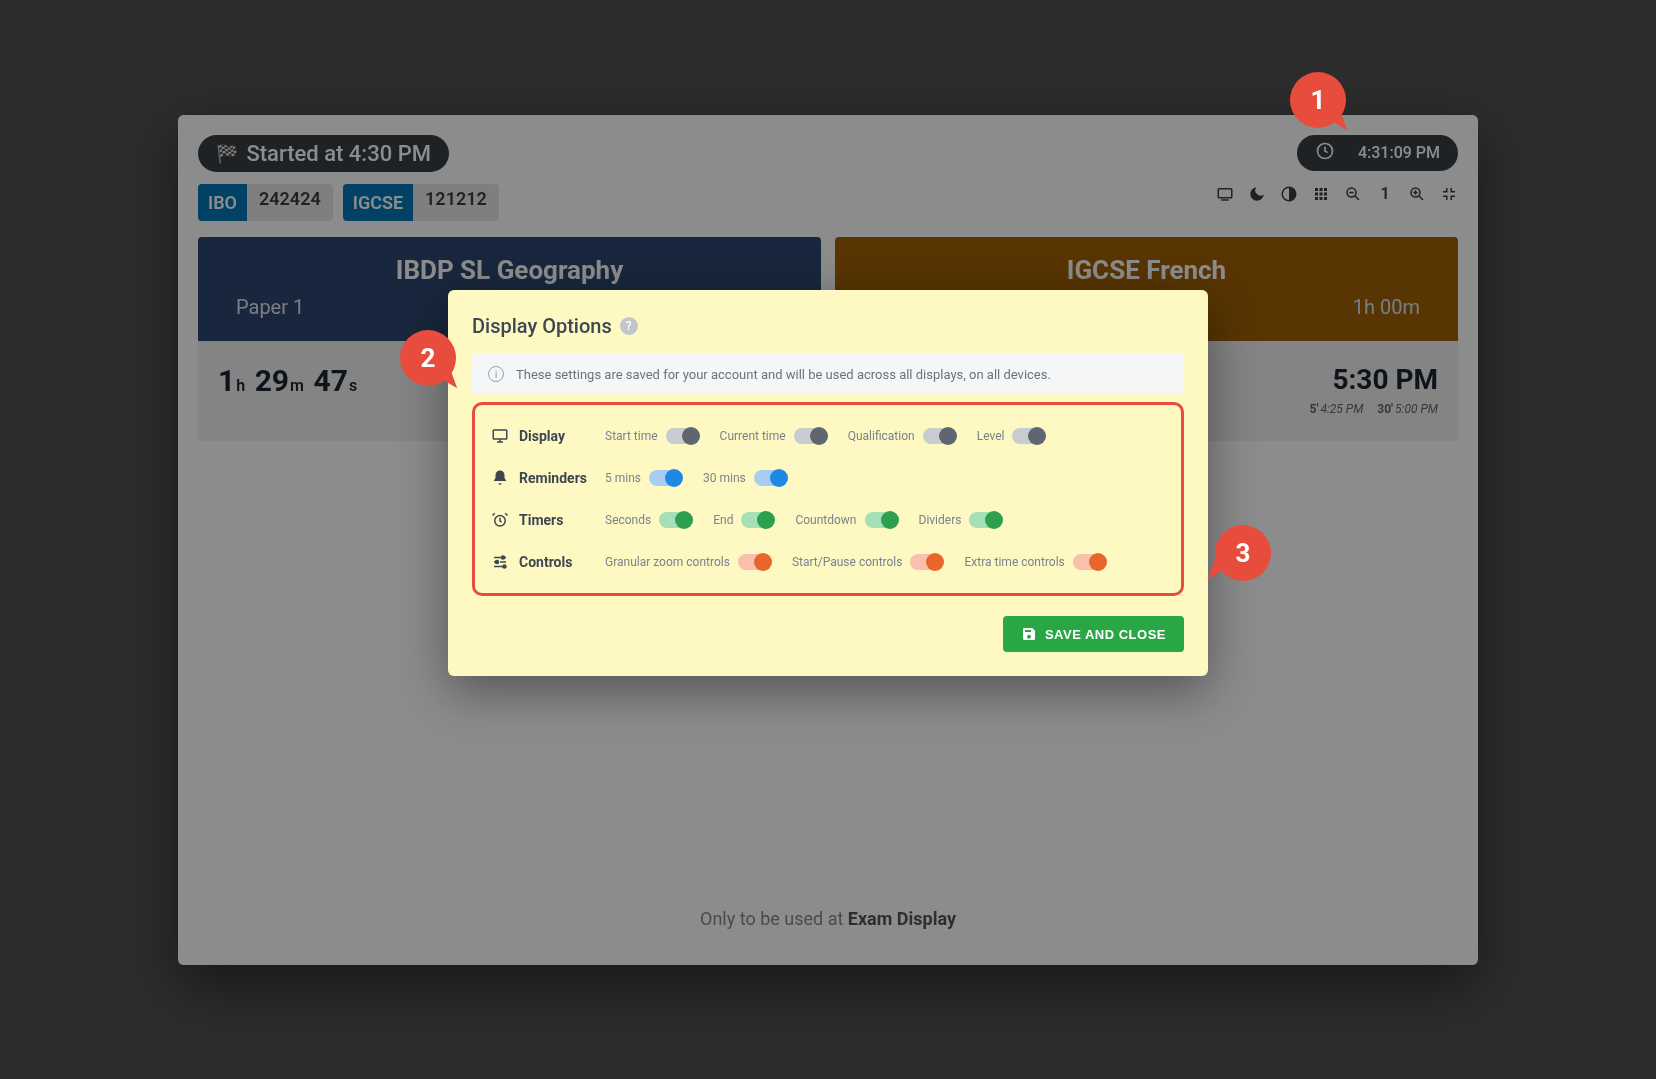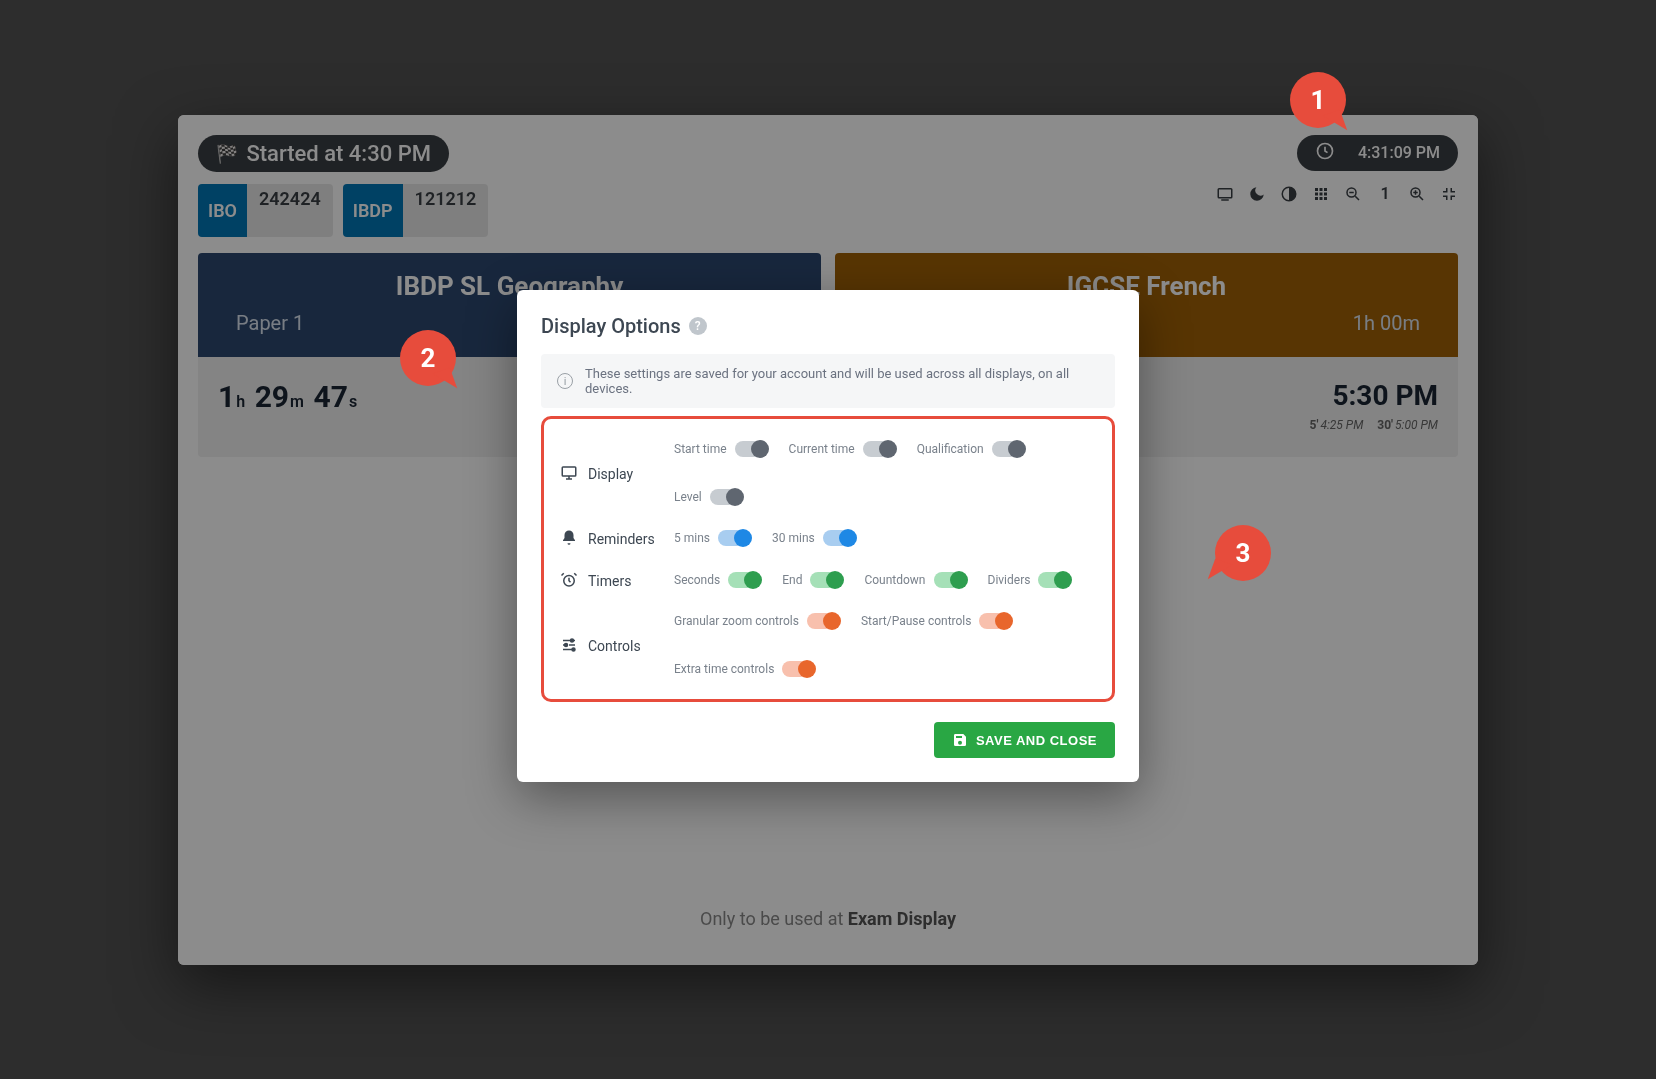--- a/index.html
+++ b/index.html
@@ -67,21 +67,21 @@
   font-weight: 500;
 }
 .codes { display: flex; gap: 10px; }
 .code-chip {
   display: inline-flex;
   border-radius: 4px;
   overflow: hidden;
   font-size: 18px;
   font-weight: 600;
 }
-.code-label { background: #0077b6; color: #fff; padding: 16px 10px; }
+.code-label { background: #0077b6; color: #fff; padding: 8px 10px; }
 .code-value { background: #e8e8e8; color: #3a3f44; padding: 4px 12px; }
 .topbar-right { display: flex; flex-direction: column; align-items: flex-end; gap: 14px; }
 .tool-icons { display: flex; gap: 14px; align-items: center; color: #3a3f44; }
 .tool-icons span, .tool-icons svg { width: 18px; height: 18px; display: inline-flex; align-items: center; justify-content: center; font-size: 16px; }
 .tool-zoom { font-size: 14px; font-weight: 600; }
 
 .exams {
   display: flex;
   gap: 14px;
   margin-top: 16px;
@@ -130,22 +130,22 @@
   color: #888;
   font-size: 18px;
 }
 .footer-text b { color: #555; font-weight: 700; }
 
 .modal {
   position: absolute;
   top: 290px;
   left: 50%;
   transform: translateX(-50%);
-  width: 622px;
-  background: #ffffff;
+  width: 760px;
+  background: #fef9c3;
   border-radius: 6px;
   box-shadow: 0 15px 50px rgba(0,0,0,0.4);
   z-index: 10;
   padding: 24px;
 }
 .modal-title {
   display: flex;
   align-items: center;
   gap: 8px;
   font-size: 20px;
@@ -181,25 +181,25 @@
   margin-top: 6px;
 }
 .opt-row {
   display: flex;
   align-items: center;
   gap: 14px;
   padding: 12px 6px;
 }
 .opt-row-label {
   display: flex;
-  align-items: flex-end;
+  align-items: center;
   gap: 10px;
   width: 100px;
   font-size: 14px;
-  font-weight: 400;
+  font-weight: 700;
   color: #3d4752;
   flex-shrink: 0;
 }
 .opt-row-label svg, .opt-row-label .row-icon { width: 18px; height: 18px; flex-shrink: 0; }
 .opt-items { display: flex; flex-wrap: wrap; gap: 32px 22px; align-items: center; }
 .opt-item { display: flex; align-items: center; gap: 8px; font-size: 12px; color: #7a828c; }
 .toggle {
   width: 32px; height: 16px; border-radius: 10px; position: relative;
   flex-shrink: 0;
 }
@@ -275,21 +275,21 @@
       <div class="started-pill">
         <span class="flag-icon">🏁</span>
         <span>Started at 4:30 PM</span>
       </div>
       <div class="codes">
         <div class="code-chip">
           <span class="code-label">IBO</span>
           <span class="code-value">242424</span>
         </div>
         <div class="code-chip">
-          <span class="code-label">IBDP</span>
+          <span class="code-label">IGCSE</span>
           <span class="code-value">121212</span>
         </div>
       </div>
     </div>
     <div class="topbar-right">
       <div class="clock-pill">
         <span>
           <svg width="20" height="20" viewBox="0 0 24 24" fill="none" stroke="currentColor" stroke-width="2">
               <circle cx="12" cy="12" r="9"></circle>
               <path d="M12 7v5l3 2"></path>

